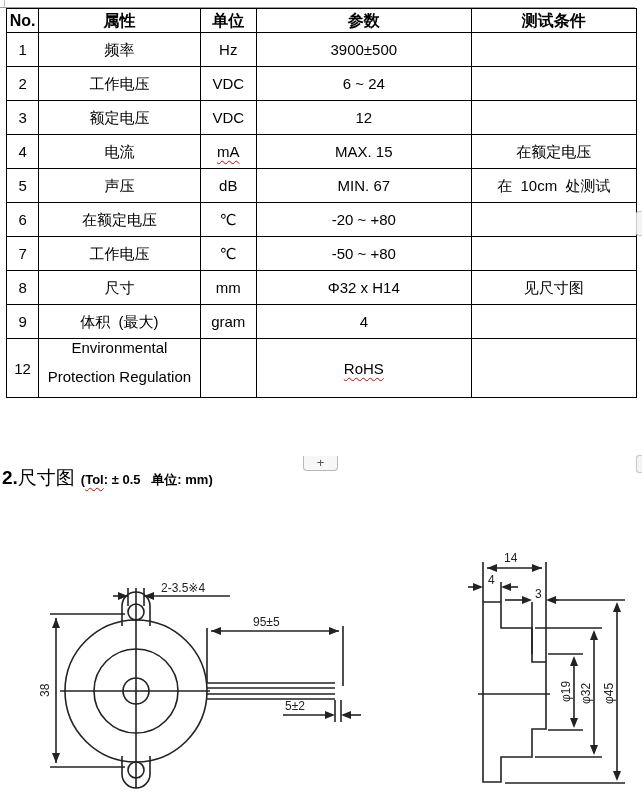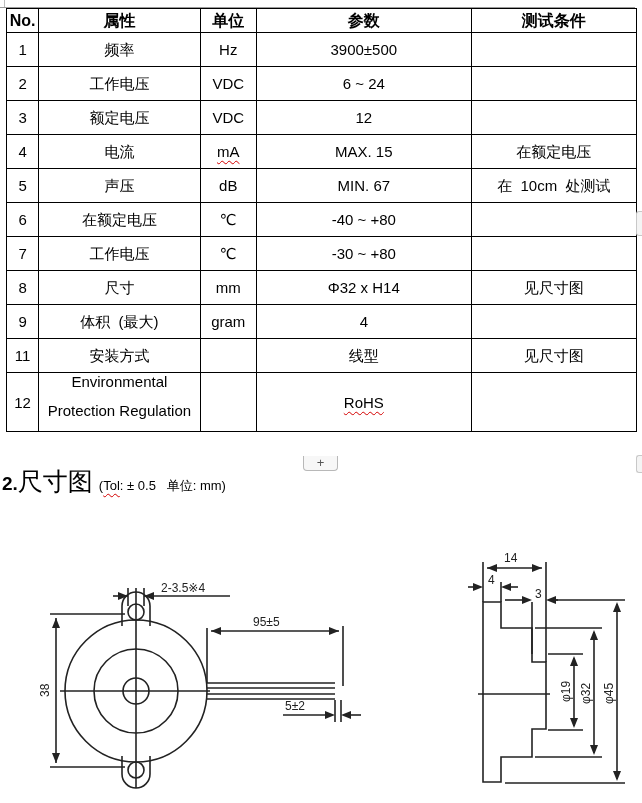--- a/index.html
+++ b/index.html
@@ -19,22 +19,22 @@
   .c-param { width:213px; }
   .c-cond { width:164px; }
   .wavy { text-decoration: underline wavy #d40000; text-decoration-thickness:1px; text-underline-offset:3px; }
   .add-row-btn { position:absolute; left:303px; top:456px; width:33px; height:14px; border:1px solid #b8b8b8;
        border-top:none; border-radius:0 0 4px 4px; background:#f7f7f7; color:#555; font-size:13px; line-height:13px;
        text-align:center; cursor:pointer; }
   .side-handle { position:absolute; left:636px; width:6px; border:1px solid #c8c8c8; border-right:none;
        border-radius:3px 0 0 3px; background:#f4f4f4; }
   .section-heading { position:absolute; left:2px; top:465px; font-size:19px; font-weight:bold; white-space:nowrap; }
   .section-heading .num { font-family:"Liberation Sans",sans-serif; font-weight:bold; }
-  .section-heading .zh { font-family:Liberation Sans, sans-serif; font-weight:normal; font-size:25px; }
-  .section-heading .note { font-size:13px; font-weight:normal; margin-left:6px; }
+  .section-heading .zh { font-family:Liberation Sans, sans-serif; font-weight:normal; font-size:19px; }
+  .section-heading .note { font-size:13px; font-weight:bold; margin-left:6px; }
   svg.drawing { position:absolute; }
   svg text { font-family:"Liberation Sans","DejaVu Sans",sans-serif; fill:#222; }
 </style>
 </head>
 <body>
 
 <div class="corner-mark"></div>
 <div class="topline"></div>
 
 <table class="spec">
@@ -85,50 +85,43 @@
     <td>5</td>
     <td>声压</td>
     <td>dB</td>
     <td>MIN. 67</td>
     <td style="white-space:pre">在  10cm  处测试</td>
   </tr>
   <tr>
     <td>6</td>
     <td>在额定电压</td>
     <td>℃</td>
-    <td>-40 ~ +80</td>
+    <td>-20 ~ +80</td>
     <td></td>
   </tr>
   <tr>
     <td>7</td>
     <td>工作电压</td>
     <td>℃</td>
-    <td>-30 ~ +80</td>
+    <td>-50 ~ +80</td>
     <td></td>
   </tr>
   <tr>
     <td>8</td>
     <td>尺寸</td>
     <td>mm</td>
     <td>Φ32 x H14</td>
     <td>见尺寸图</td>
   </tr>
   <tr>
     <td>9</td>
     <td style="white-space:pre">体积  (最大)</td>
     <td>gram</td>
     <td>4</td>
     <td></td>
-  </tr>
-  <tr>
-    <td>11</td>
-    <td>安装方式</td>
-    <td></td>
-    <td>线型</td>
-    <td>见尺寸图</td>
   </tr>
   <tr class="tall">
     <td>12</td>
     <td>
       <div>Environmental</div>
       <div style="white-space:nowrap;margin:12px -2px">Protection Regulation</div>
     </td>
     <td></td>
     <td><span class="wavy">RoHS</span></td>
     <td></td>

